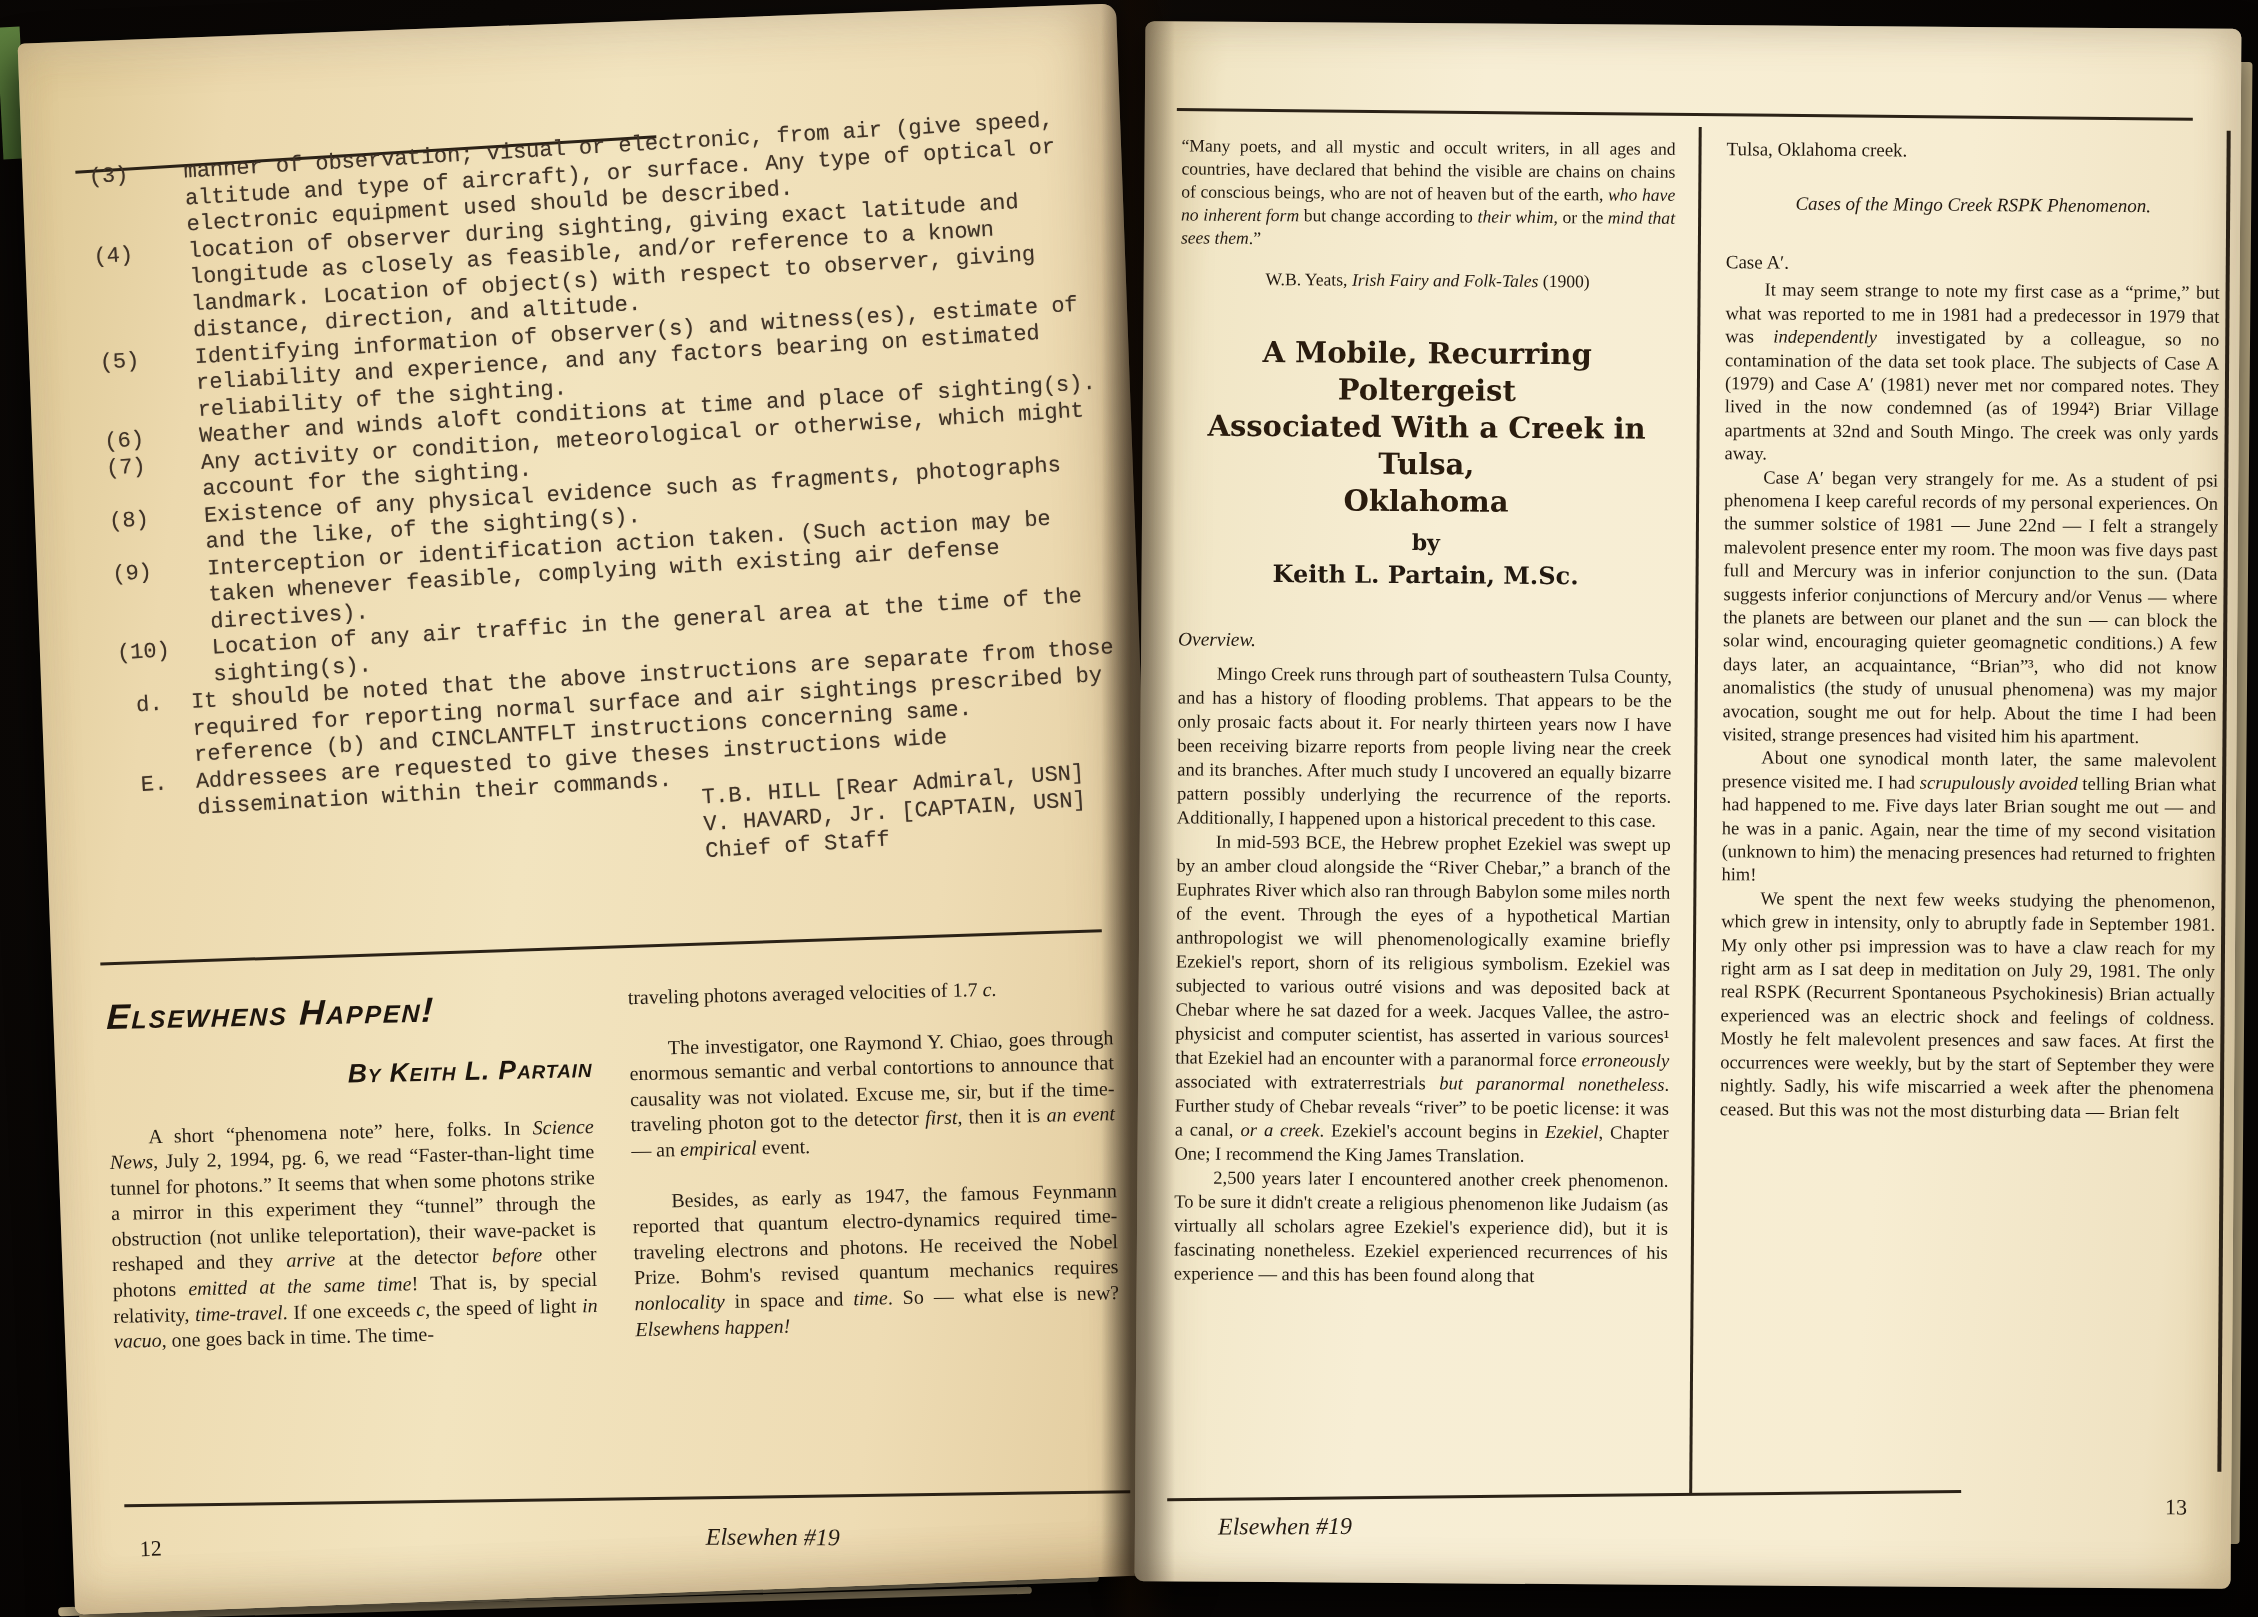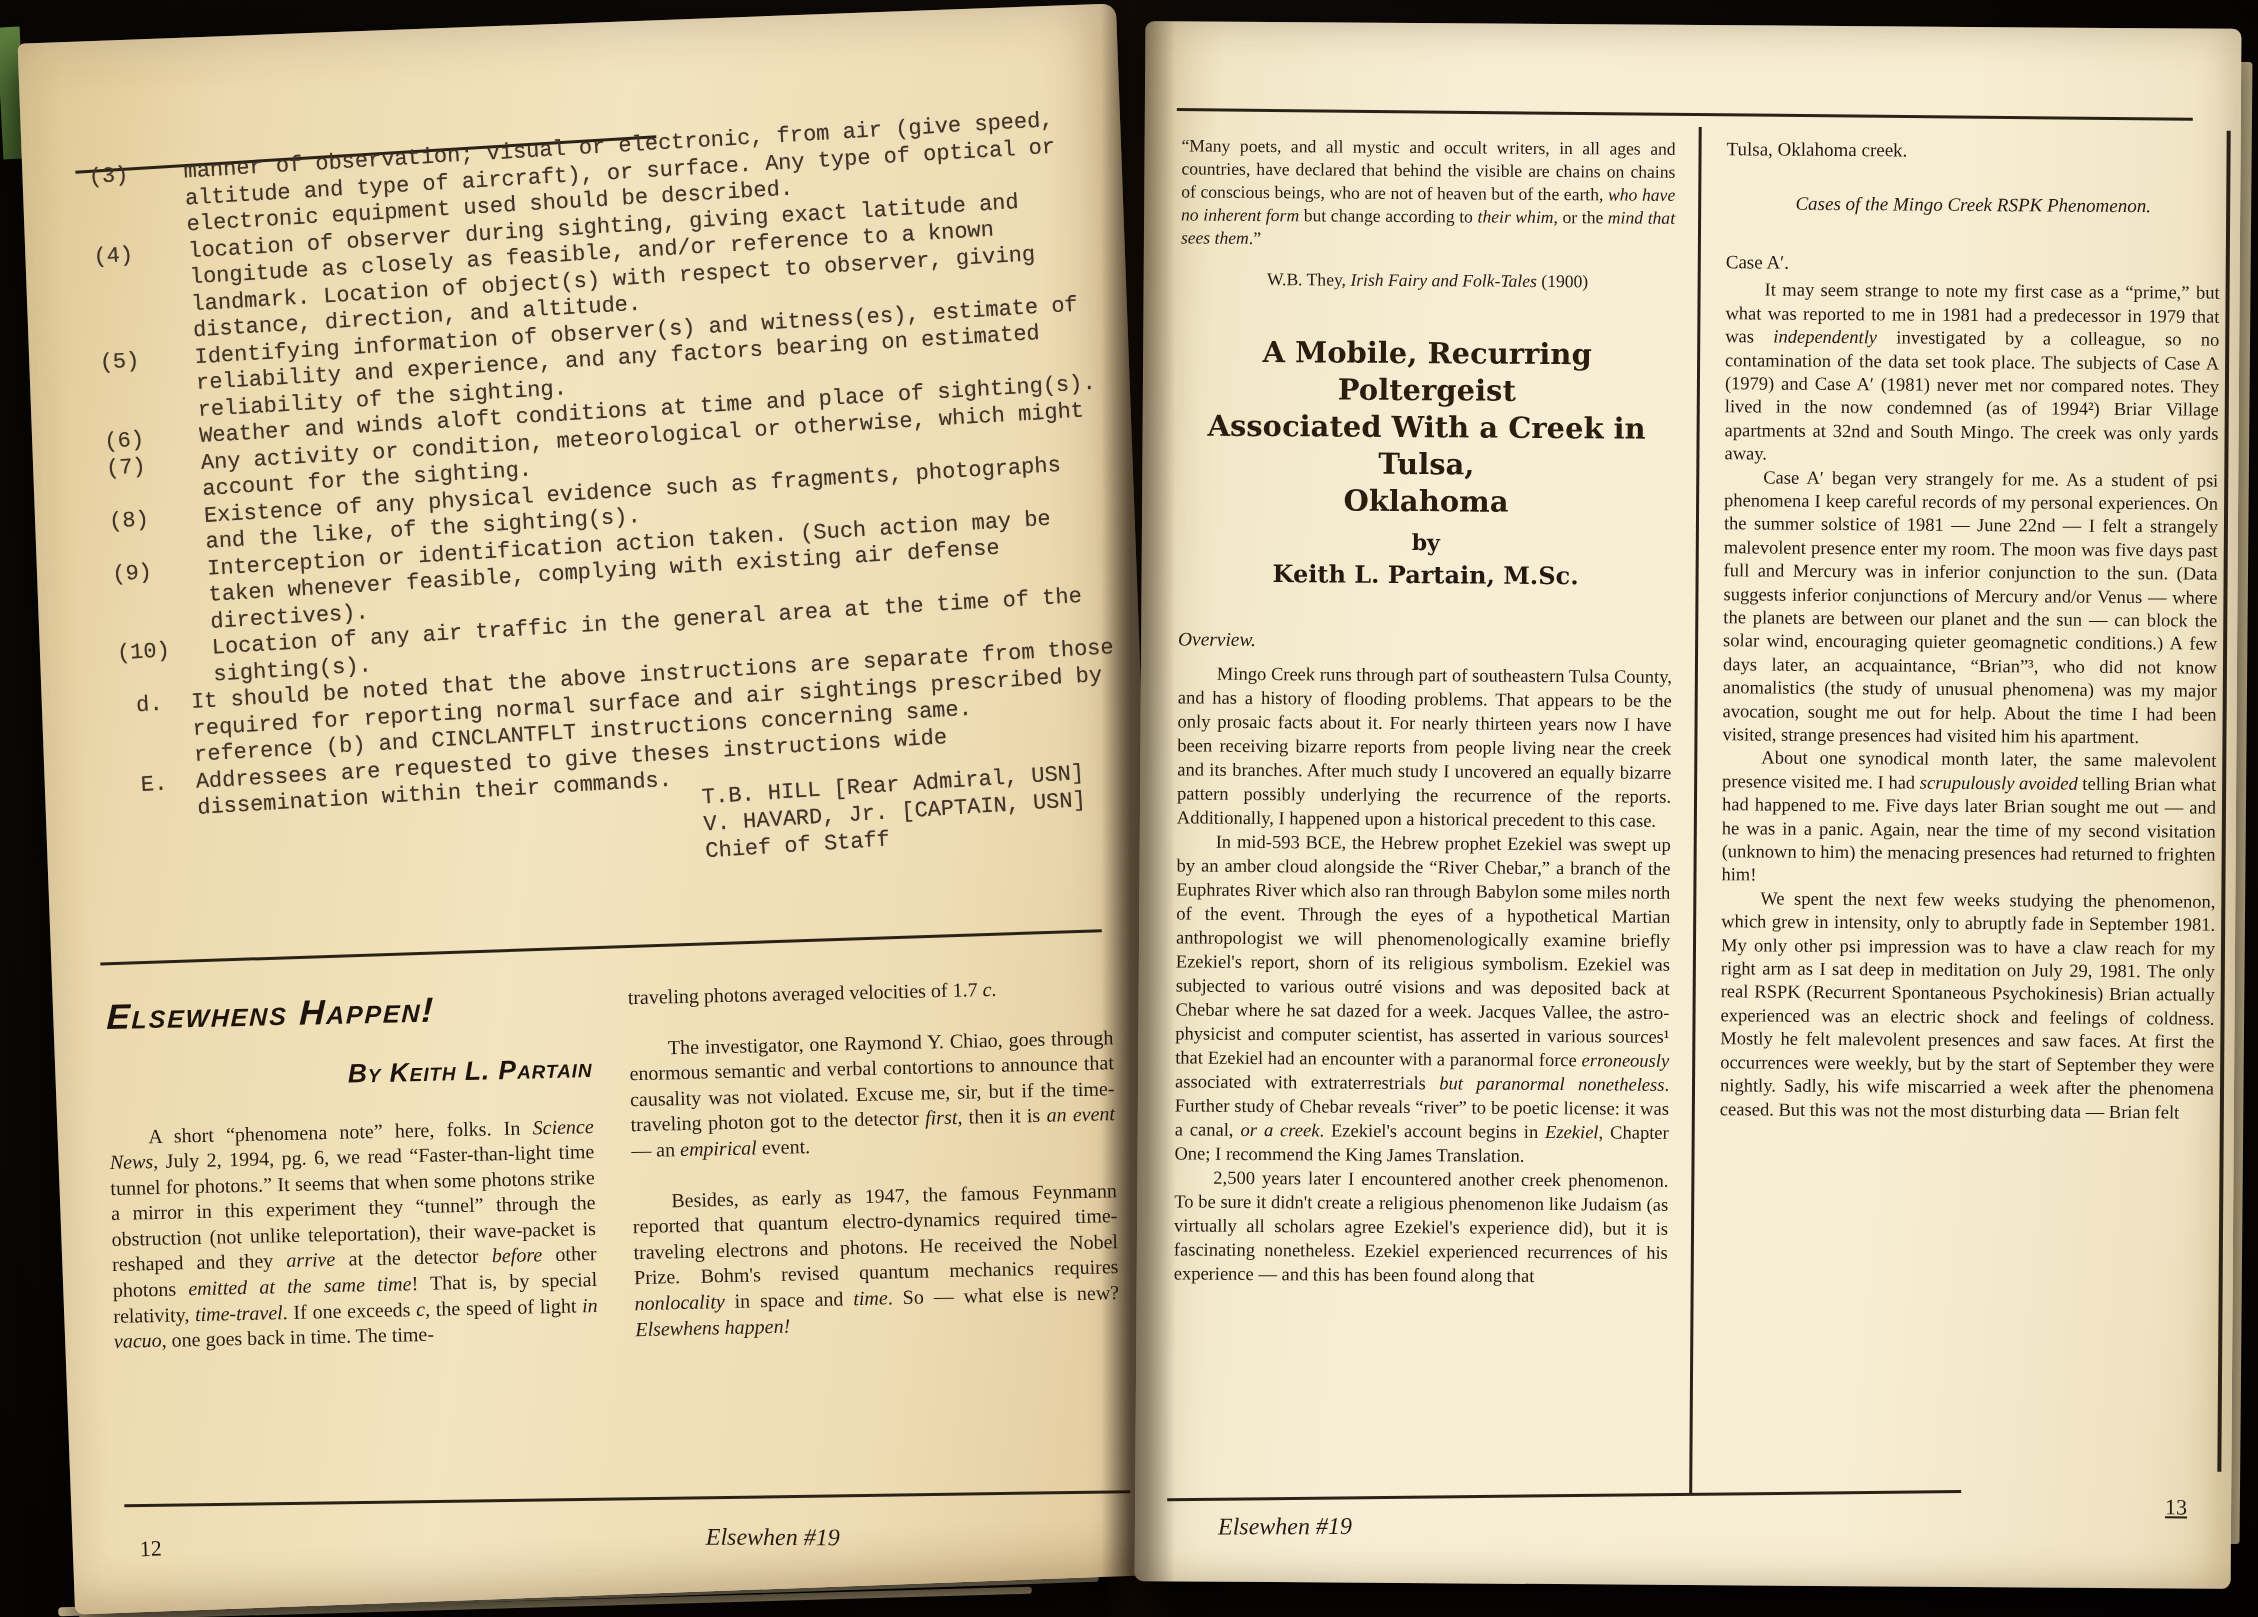--- a/index.html
+++ b/index.html
@@ -154,21 +154,21 @@
   </div>
 
   <div class="page page-right">
 
     <div class="rule" style="left:32px;top:88px;width:1016px;height:2.6px;transform:rotate(0.15deg);"></div>
     <div class="rule" style="left:554px;top:102px;width:2.6px;height:1366px;"></div>
     <div class="rule" style="left:1082px;top:102px;width:3.5px;height:1341px;"></div>
 
     <div class="colL">
       <div class="quote"><span>“Many poets, and all mystic and occult writers, in all ages and countries, have declared that behind the visible are chains on chains of conscious beings, who are not of heaven but of the earth, </span><span class="it">who have no inherent form</span><span> but change according to </span><span class="it">their whim</span><span>, or the </span><span class="it">mind that sees them</span><span>.”</span></div>
-      <div class="quote-attr"><span>W.B. They, </span><span class="it">Irish Fairy and Folk-Tales</span><span> (1900)</span></div>
+      <div class="quote-attr"><span>W.B. Yeats, </span><span class="it">Irish Fairy and Folk-Tales</span><span> (1900)</span></div>
       <div class="bl-title">
         <div>A Mobile, Recurring Poltergeist</div>
         <div>Associated With a Creek in Tulsa,</div>
         <div>Oklahoma</div>
       </div>
       <div class="bl-by">by</div>
       <div class="bl-author">Keith L. Partain, M.Sc.</div>
       <div class="overview">Overview.</div>
       <p class="p indent lede">Mingo Creek runs through part of southeastern Tulsa County, and has a history of flooding problems.  That appears to be the only prosaic facts about it.  For nearly thirteen years now I have been receiving bizarre reports from people living near the creek and its branches.  After much study I uncovered an equally bizarre pattern possibly underlying the recurrence of the reports.  Additionally, I happened upon a historical precedent to this case.</p>
       <p class="p indent"><span>In mid-593 BCE, the Hebrew prophet Ezekiel was swept up by an amber cloud alongside the “River Chebar,” a branch of the Euphrates River which also ran through Babylon some miles north of the event.  Through the eyes of a hypothetical Martian anthropologist we will phenomenologically examine briefly Ezekiel's report, shorn of its religious symbolism.  Ezekiel was subjected to various outré visions and was deposited back at Chebar where he sat dazed for a week.  Jacques Vallee, the astro-physicist and computer scientist, has asserted in various sources¹ that Ezekiel had an encounter with a paranormal force </span><span class="it">erroneously</span><span> associated with extraterrestrials </span><span class="it">but paranormal nonetheless</span><span>.  Further study of Chebar reveals “river” to be poetic license: it was a canal, </span><span class="it">or a creek</span><span>.  Ezekiel's account begins in </span><span class="it">Ezekiel</span><span>, Chapter One; I recommend the King James Translation.</span></p>
@@ -180,18 +180,18 @@
       <div class="colR-subhead">Cases of the Mingo Creek RSPK Phenomenon.</div>
       <div class="case-label">Case A′.</div>
       <p class="p indent" style="margin-top:5.3px;"><span>It may seem strange to note my first case as a “prime,” but what was reported to me in 1981 had a predecessor in 1979 that was </span><span class="it">independently</span><span> investigated by a colleague, so no contamination of the data set took place.  The subjects of Case A (1979) and Case A′ (1981) never met nor compared notes.  They lived in the now condemned (as of 1994²) Briar Village apartments at 32nd and South Mingo.  The creek was only yards away.</span></p>
       <p class="p indent">Case A′ began very strangely for me.  As a student of psi phenomena I keep careful records of my personal experiences.  On the summer solstice of 1981 — June 22nd — I felt a strangely malevolent presence enter my room.  The moon was five days past full and Mercury was in inferior conjunction to the sun.  (Data suggests inferior conjunctions of Mercury and/or Venus — where the planets are between our planet and the sun — can block the solar wind, encouraging quieter geomagnetic conditions.)  A few days later, an acquaintance, “Brian”³, who did not know anomalistics (the study of unusual phenomena) was my major avocation, sought me out for help.  About the time I had been visited, strange presences had visited him his apartment.</p>
       <p class="p indent"><span>About one synodical month later, the same malevolent presence visited me.  I had </span><span class="it">scrupulously avoided</span><span> telling Brian what had happened to me.  Five days later Brian sought me out — and he was in a panic.  Again, near the time of my second visitation (unknown to him) the menacing presences had returned to frighten him!</span></p>
       <p class="p indent">We spent the next few weeks studying the phenomenon, which grew in intensity, only to abruptly fade in September 1981.  My only other psi impression was to have a claw reach for my right arm as I sat deep in meditation on July 29, 1981.  The only real RSPK (Recurrent Spontaneous Psychokinesis) Brian actually experienced was an electric shock and feelings of coldness.  Mostly he felt malevolent presences and saw faces.  At first the occurrences were weekly, but by the start of September they were nightly.  Sadly, his wife miscarried a week after the phenomena ceased.  But this was not the most disturbing data — Brian felt</p>
     </div>
 
     <div class="rule" style="left:32px;top:1470px;width:794px;height:2.6px;transform:rotate(-1.0deg);"></div>
     <div class="issue" style="left:83px;top:1491px;transform:rotate(-0.6deg);">Elsewhen #19</div>
-    <div class="pn" style="left:1030px;top:1466px;text-decoration:underline;">13</div>
+    <div class="pn" style="left:1030px;top:1466px;">13</div>
   </div>
 
   <div class="spine-shadow"></div>
 </div>
 
 
 </body></html>

